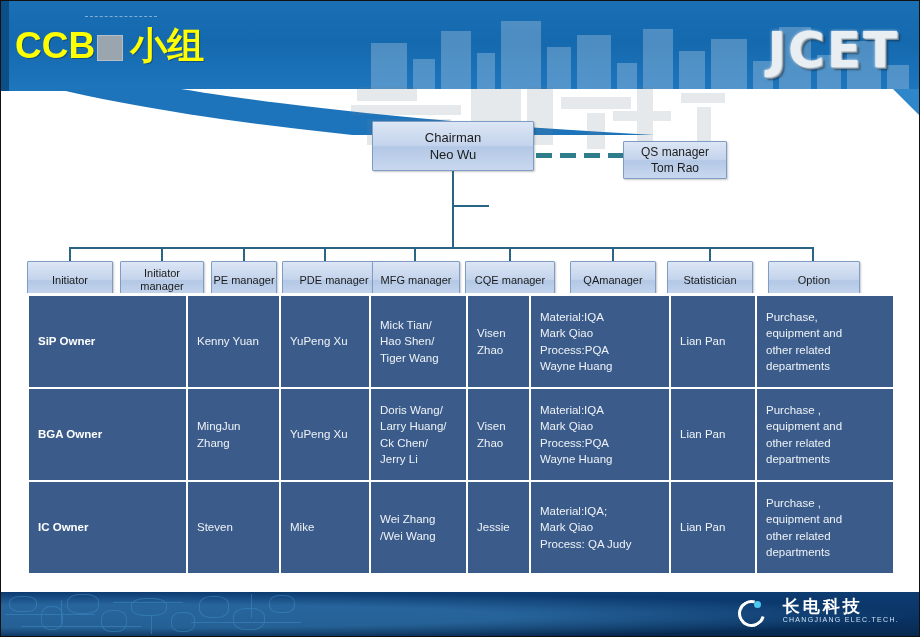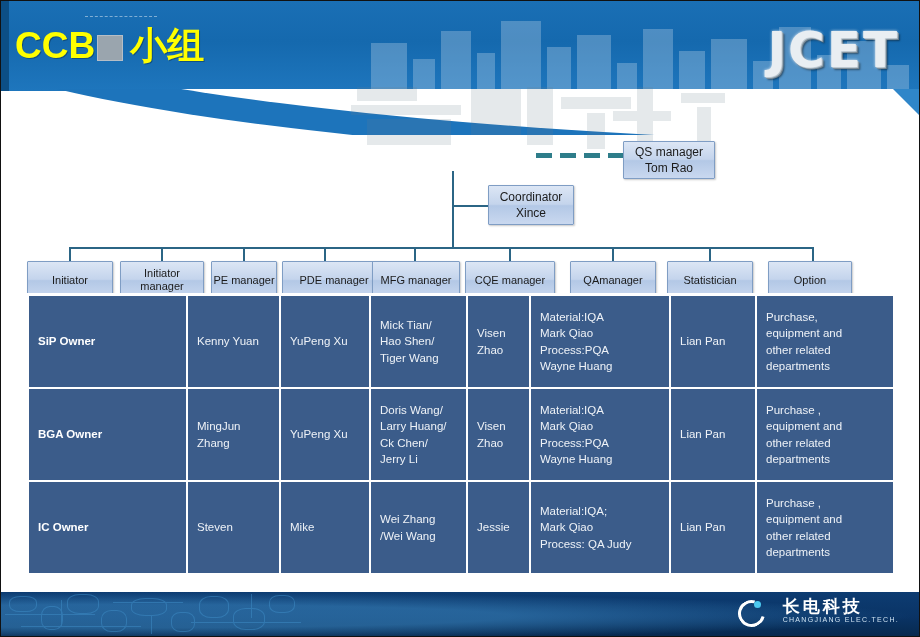--- a/index.html
+++ b/index.html
@@ -233,36 +233,36 @@
     <span style="left:210px;top:10px;width:70px;height:12px;"></span>
     <span style="left:236px;top:26px;width:18px;height:36px;"></span>
     <span style="left:262px;top:24px;width:58px;height:10px;"></span>
     <span style="left:286px;top:0;width:16px;height:62px;"></span>
     <span style="left:330px;top:6px;width:44px;height:10px;"></span>
     <span style="left:346px;top:20px;width:14px;height:42px;"></span>
   </div>
 
   <div class="chart">
 
+    <div class="node" style="left:371px;top:32px;width:162px;height:50px;">
+      <span class="l1">Chairman</span>
+      <span class="l2">Neo Wu</span>
+    </div>
 
     <div class="dashline" style="left:535px;top:64px;width:88px;"></div>
 
-    <div class="node small" style="left:622px;top:52px;width:92px;height:38px;font-size:12px;line-height:16px;">
+    <div class="node small" style="left:622px;top:52px;width:104px;height:38px;font-size:12px;line-height:16px;">
       <span class="l1">QS manager</span>
       <span class="l2">Tom Rao</span>
     </div>
 
     <div class="line vline" style="left:451px;top:82px;height:78px;"></div>
 
     <div class="line hline" style="left:451px;top:116px;width:37px;"></div>
 
-    <div class="node" style="left:487px;top:96px;width:86px;height:40px;font-size:12px;line-height:16px;">
-      <span class="l1">Coordinator</span>
-      <span class="l2">Xince</span>
-    </div>
 
     <div class="line hline" style="left:68px;top:158px;width:745px;"></div>
 
     <div class="line vline" style="left:68px;top:158px;height:14px;"></div>
     <div class="line vline" style="left:160px;top:158px;height:14px;"></div>
     <div class="line vline" style="left:242px;top:158px;height:14px;"></div>
     <div class="line vline" style="left:323px;top:158px;height:14px;"></div>
     <div class="line vline" style="left:413px;top:158px;height:14px;"></div>
     <div class="line vline" style="left:508px;top:158px;height:14px;"></div>
     <div class="line vline" style="left:611px;top:158px;height:14px;"></div>
@@ -286,21 +286,21 @@
     </div>
     <div class="node small" style="left:371px;top:172px;width:88px;height:38px;">
       <span>MFG manager</span>
     </div>
     <div class="node small" style="left:569px;top:172px;width:86px;height:38px;">
       <span>QAmanager</span>
     </div>
     <div class="node small" style="left:666px;top:172px;width:86px;height:38px;">
       <span>Statistician</span>
     </div>
-    <div class="node small" style="left:767px;top:172px;width:84px;height:38px;">
+    <div class="node small" style="left:767px;top:172px;width:92px;height:38px;">
       <span>Option</span>
     </div>
   </div>
 
   <table class="table">
     <colgroup>
       <col style="width:159px">
         <col style="width:93px">
         <col style="width:90px">
       <col style="width:97px">

